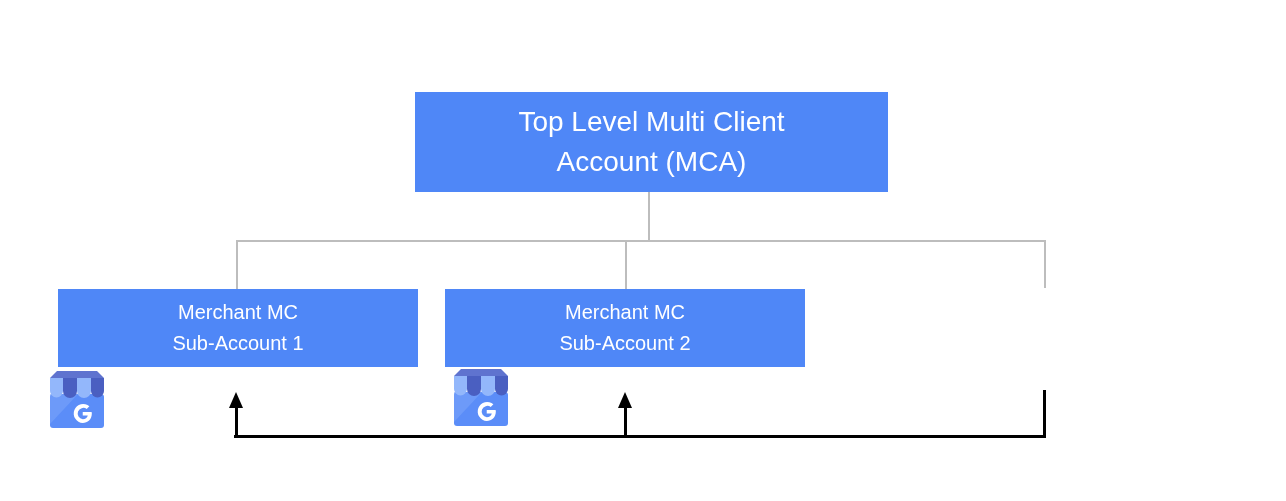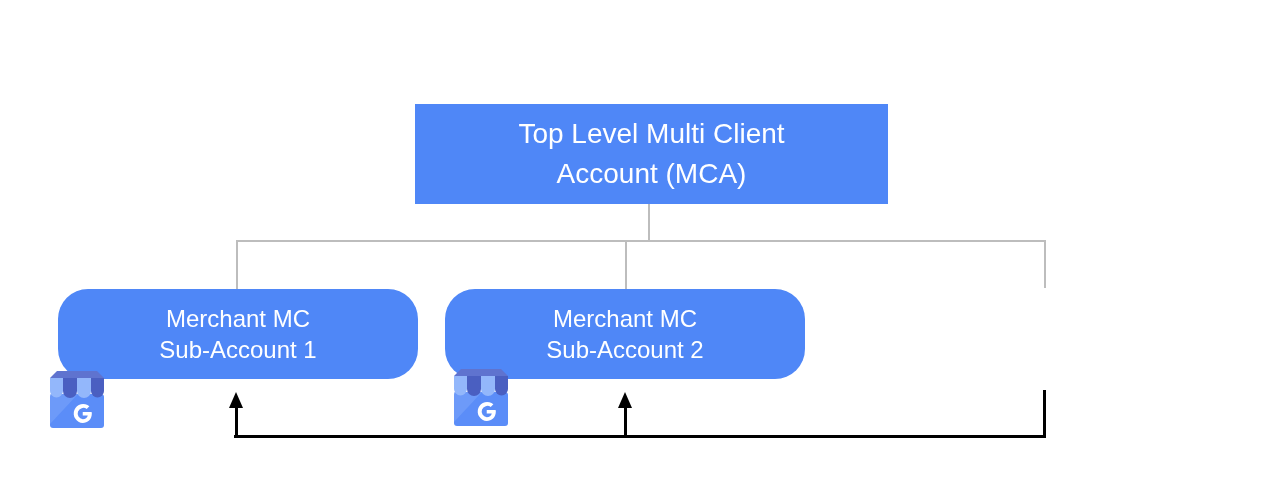--- a/index.html
+++ b/index.html
@@ -33,28 +33,26 @@
     white-space: pre-line;
     user-select: none;
   }
   .node-top {
     left: 415px;
     top: 92px;
     width: 473px;
     height: 100px;
     font-size: 28px;
     line-height: 40px;
-    margin-top: 12px;
   }
   .node-sub {
     top: 289px;
-    height: 90px;
-    font-size: 24px;
+    height: 78px;
+    font-size: 20px;
     line-height: 31px;
-    border-radius: 30px;
   }
   .node-sub-1 { left: 58px;  width: 360px; }
   .node-sub-2 { left: 445px; width: 360px; }
   .node-lfp {
     left: 844px;
     top: 288px;
     width: 401px;
     height: 102px;
     font-size: 24px;
     line-height: 31px;

